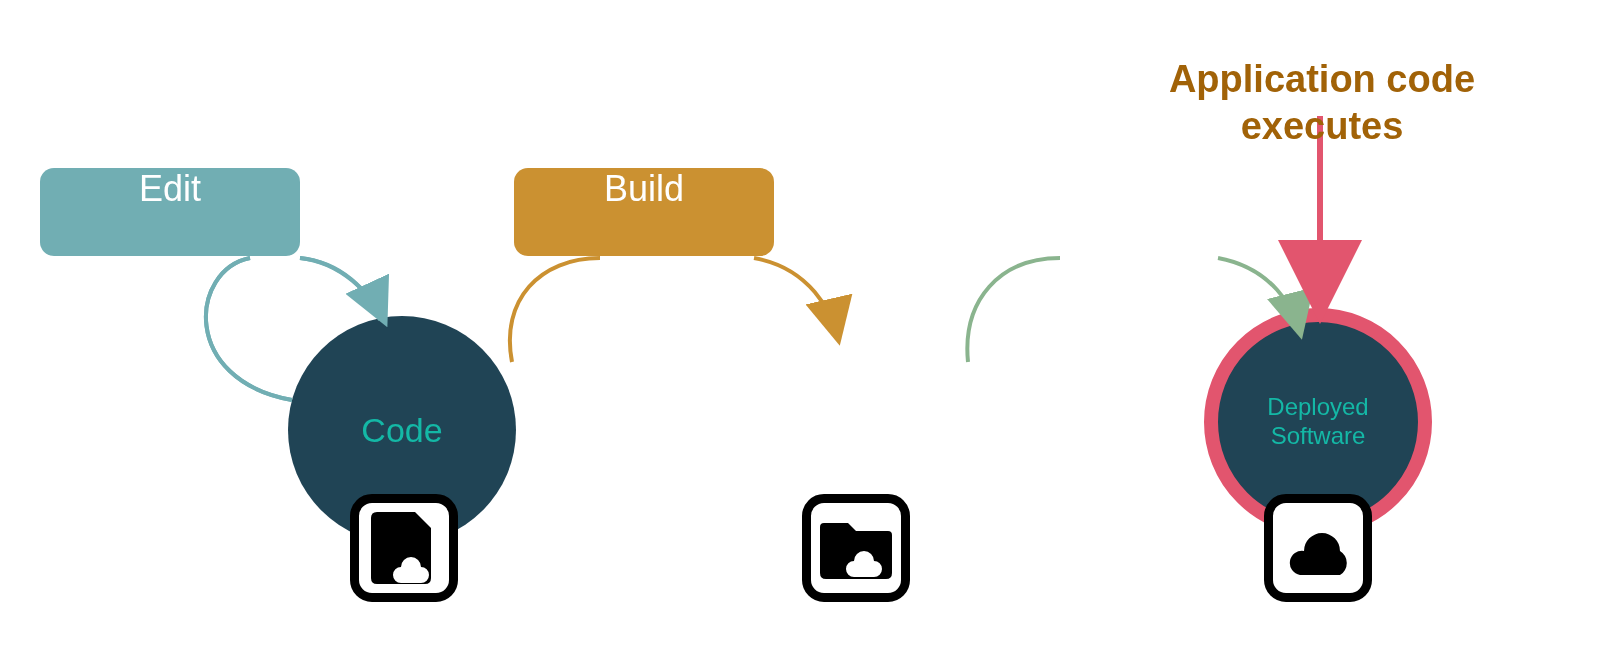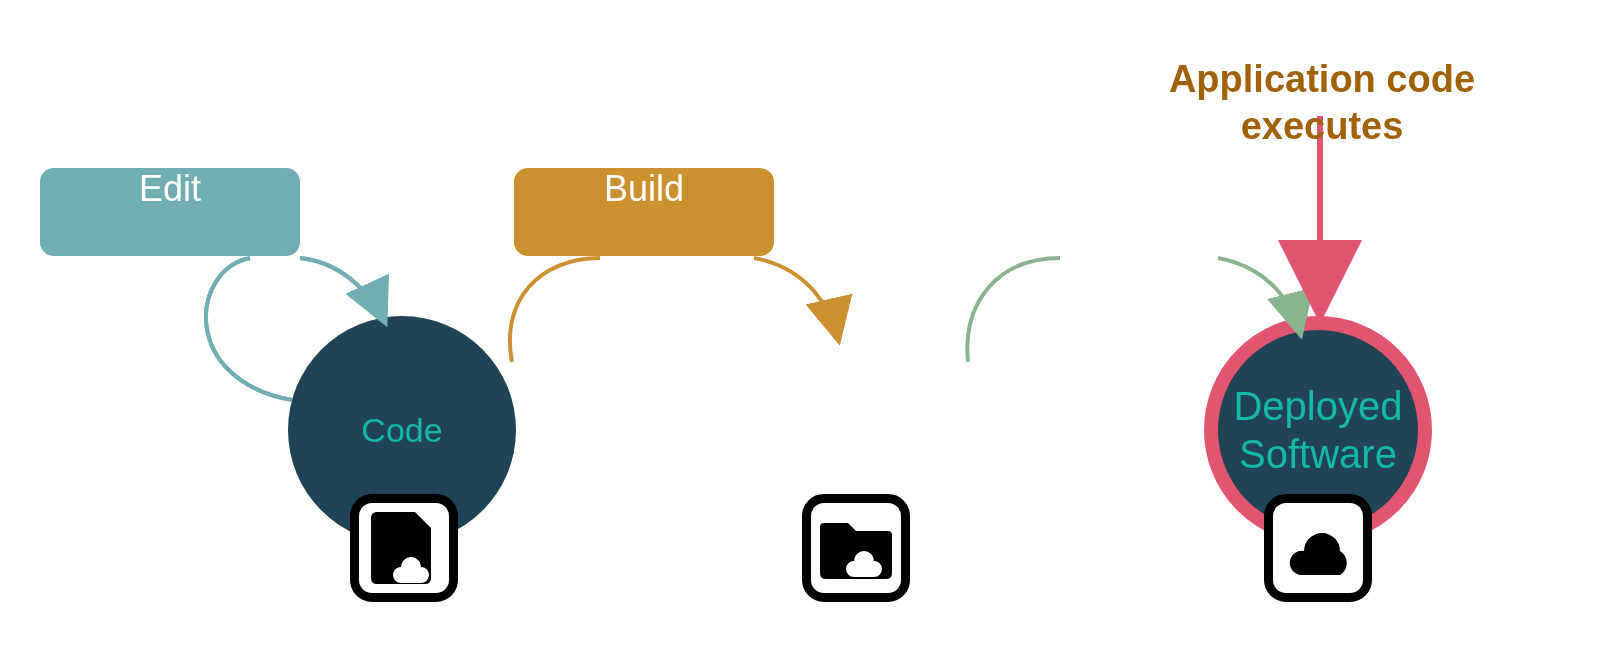--- a/index.html
+++ b/index.html
@@ -61,21 +61,21 @@
   <div class="stage-box" style="left:40px; top:168px; width:260px; background:#71AEB3;">
     <span>Edit</span>
   </div>
   <div class="stage-box" style="left:494px; top:168px; width:260px; background:#CB9131;margin-left:20px;">
     <span>Build</span>
   </div>
 
   <div class="circle" style="left:288px; top:316px; width:228px; height:228px;">
     <span>Code</span>
   </div>
-  <div class="circle" style="left:1204px; top:316px; width:228px; height:228px; border:14px solid #E2556E; font-size:40px; white-space:pre-line;">
+  <div class="circle" style="left:1204px; top:308px; width:228px; height:228px; border:14px solid #E2556E; font-size:24px; white-space:pre-line;">
     <span>Deployed
 Software</span>
   </div>
 
   <div class="icon-tile" style="left:350px; top:494px;">
     <svg width="66" height="72" viewBox="0 0 66 72">
       <path d="M6 0 H44 L60 16 V66 Q60 72 54 72 H6 Q0 72 0 66 V6 Q0 0 6 0 Z" fill="#000"></path>
       <path d="M30 55 a10 10 0 0 1 20 0 a8 8 0 0 1 0 16 h-20 a8 8 0 0 1 0 -16 z" fill="#fff"></path>
     </svg>
   </div>

